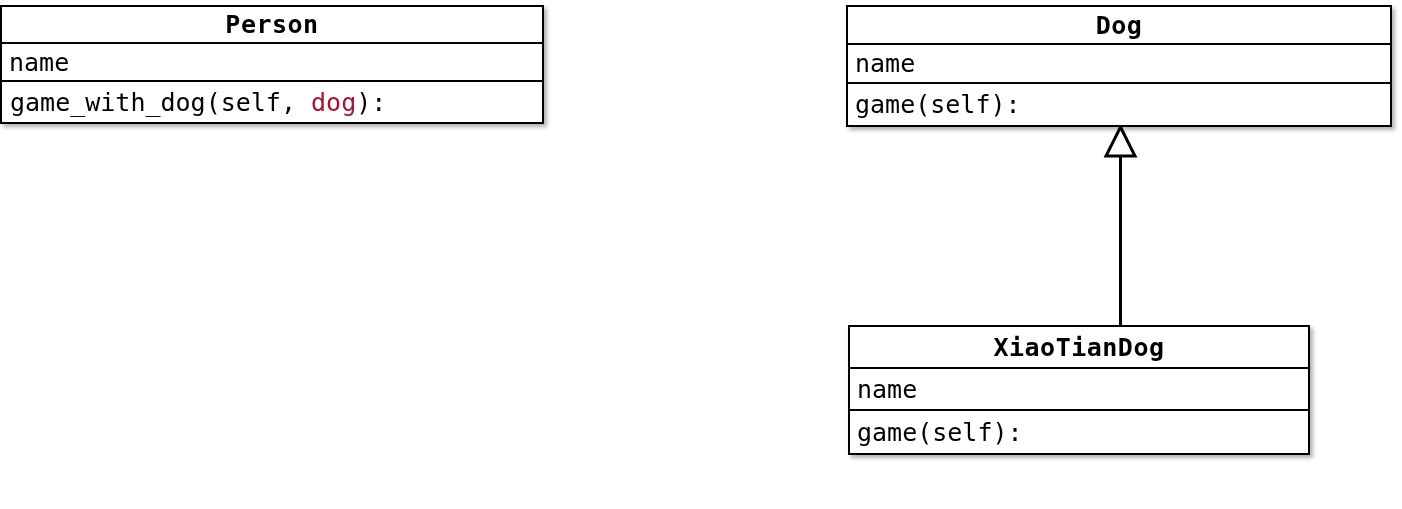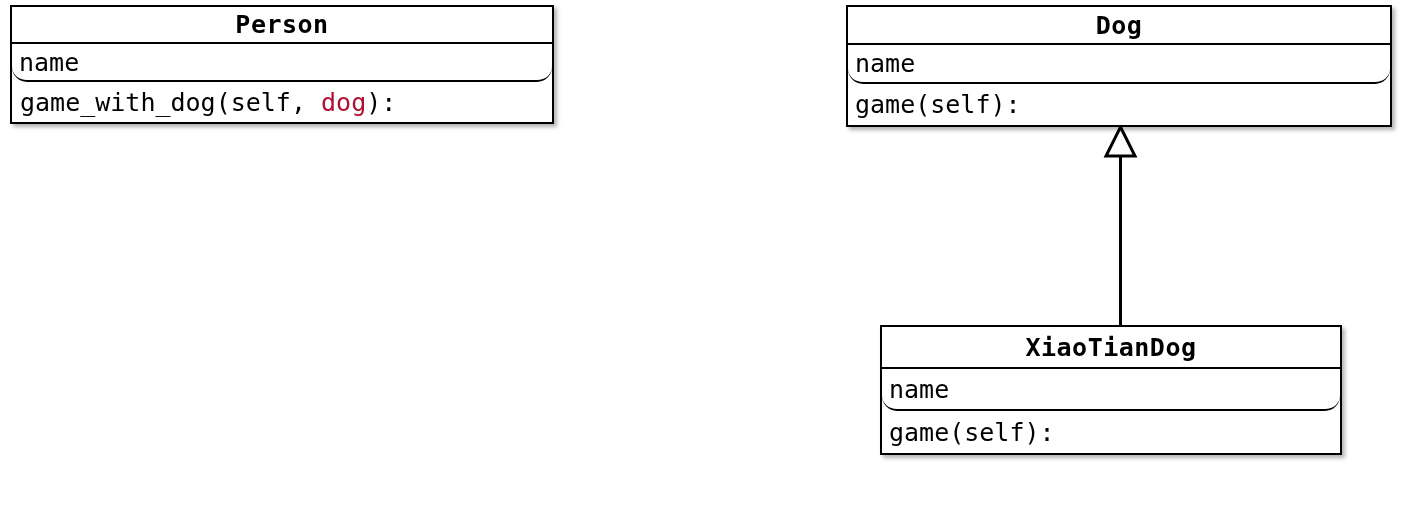--- a/index.html
+++ b/index.html
@@ -39,26 +39,25 @@
     font-weight: bold;
     border-bottom: 2px solid #000000;
     letter-spacing: 0.5px;
   }
   .uml-row.member {
     justify-content: flex-start;
     padding-left: 7px;
   }
   .uml-row.sep {
     border-bottom: 2px solid #000000;
-    border-radius: 15px;
   }
 
   
   #box-person {
-    left: 10px;
+    left: 0;
     top: 5px;
     width: 544px;
     height: 119px;
     font-size: 25px;
   }
   #box-person .title   { height: 37px; font-size: 25px; }
   #box-person .r-name  { height: 38px; }
   #box-person .r-meth  { height: 40px; padding-left: 8px; }
 
   
@@ -73,21 +72,20 @@
   #box-dog .r-name  { height: 39px; }
   #box-dog .r-meth  { height: 41px; }
 
   
   #box-xiaotiandog {
     left: 848px;
     top: 325px;
     width: 462px;
     height: 130px;
     font-size: 25px;
-    margin-left: 32px;
   }
   #box-xiaotiandog .title  { height: 42px; font-size: 25px; }
   #box-xiaotiandog .r-name { height: 42px; }
   #box-xiaotiandog .r-meth { height: 42px; }
 
   
   #inherit-connector {
     position: absolute;
     left: 1090px;
     top: 120px;

